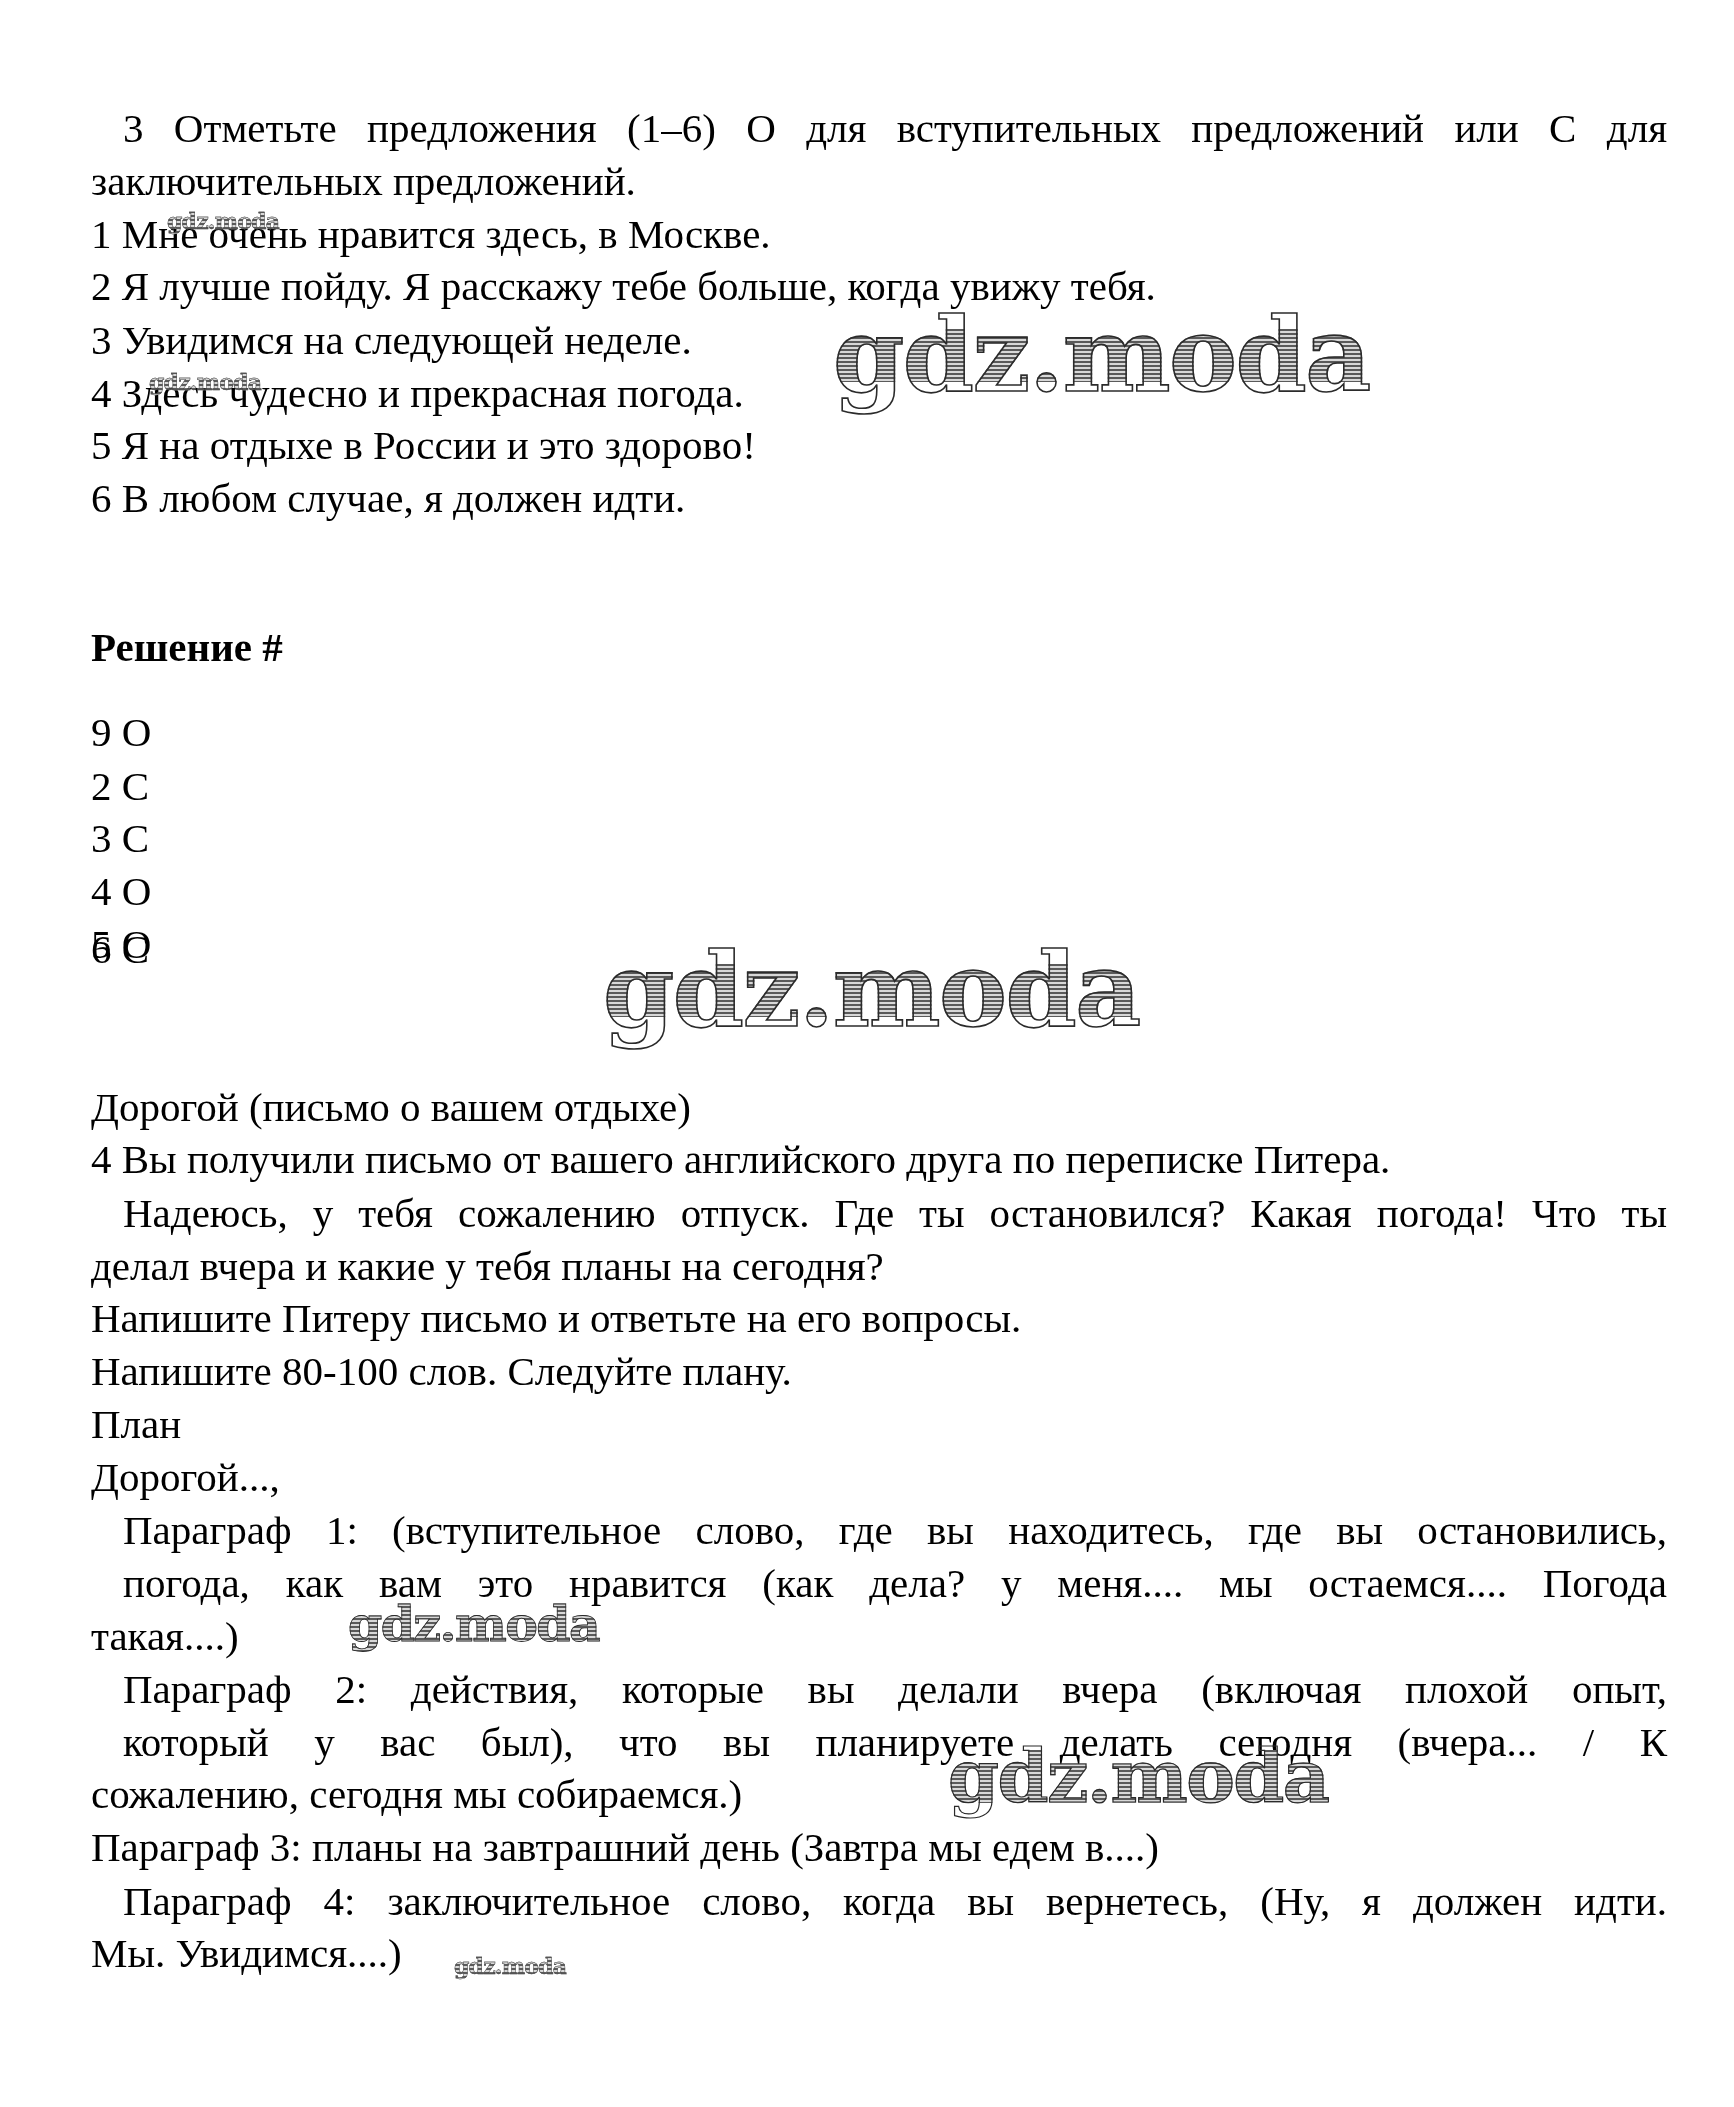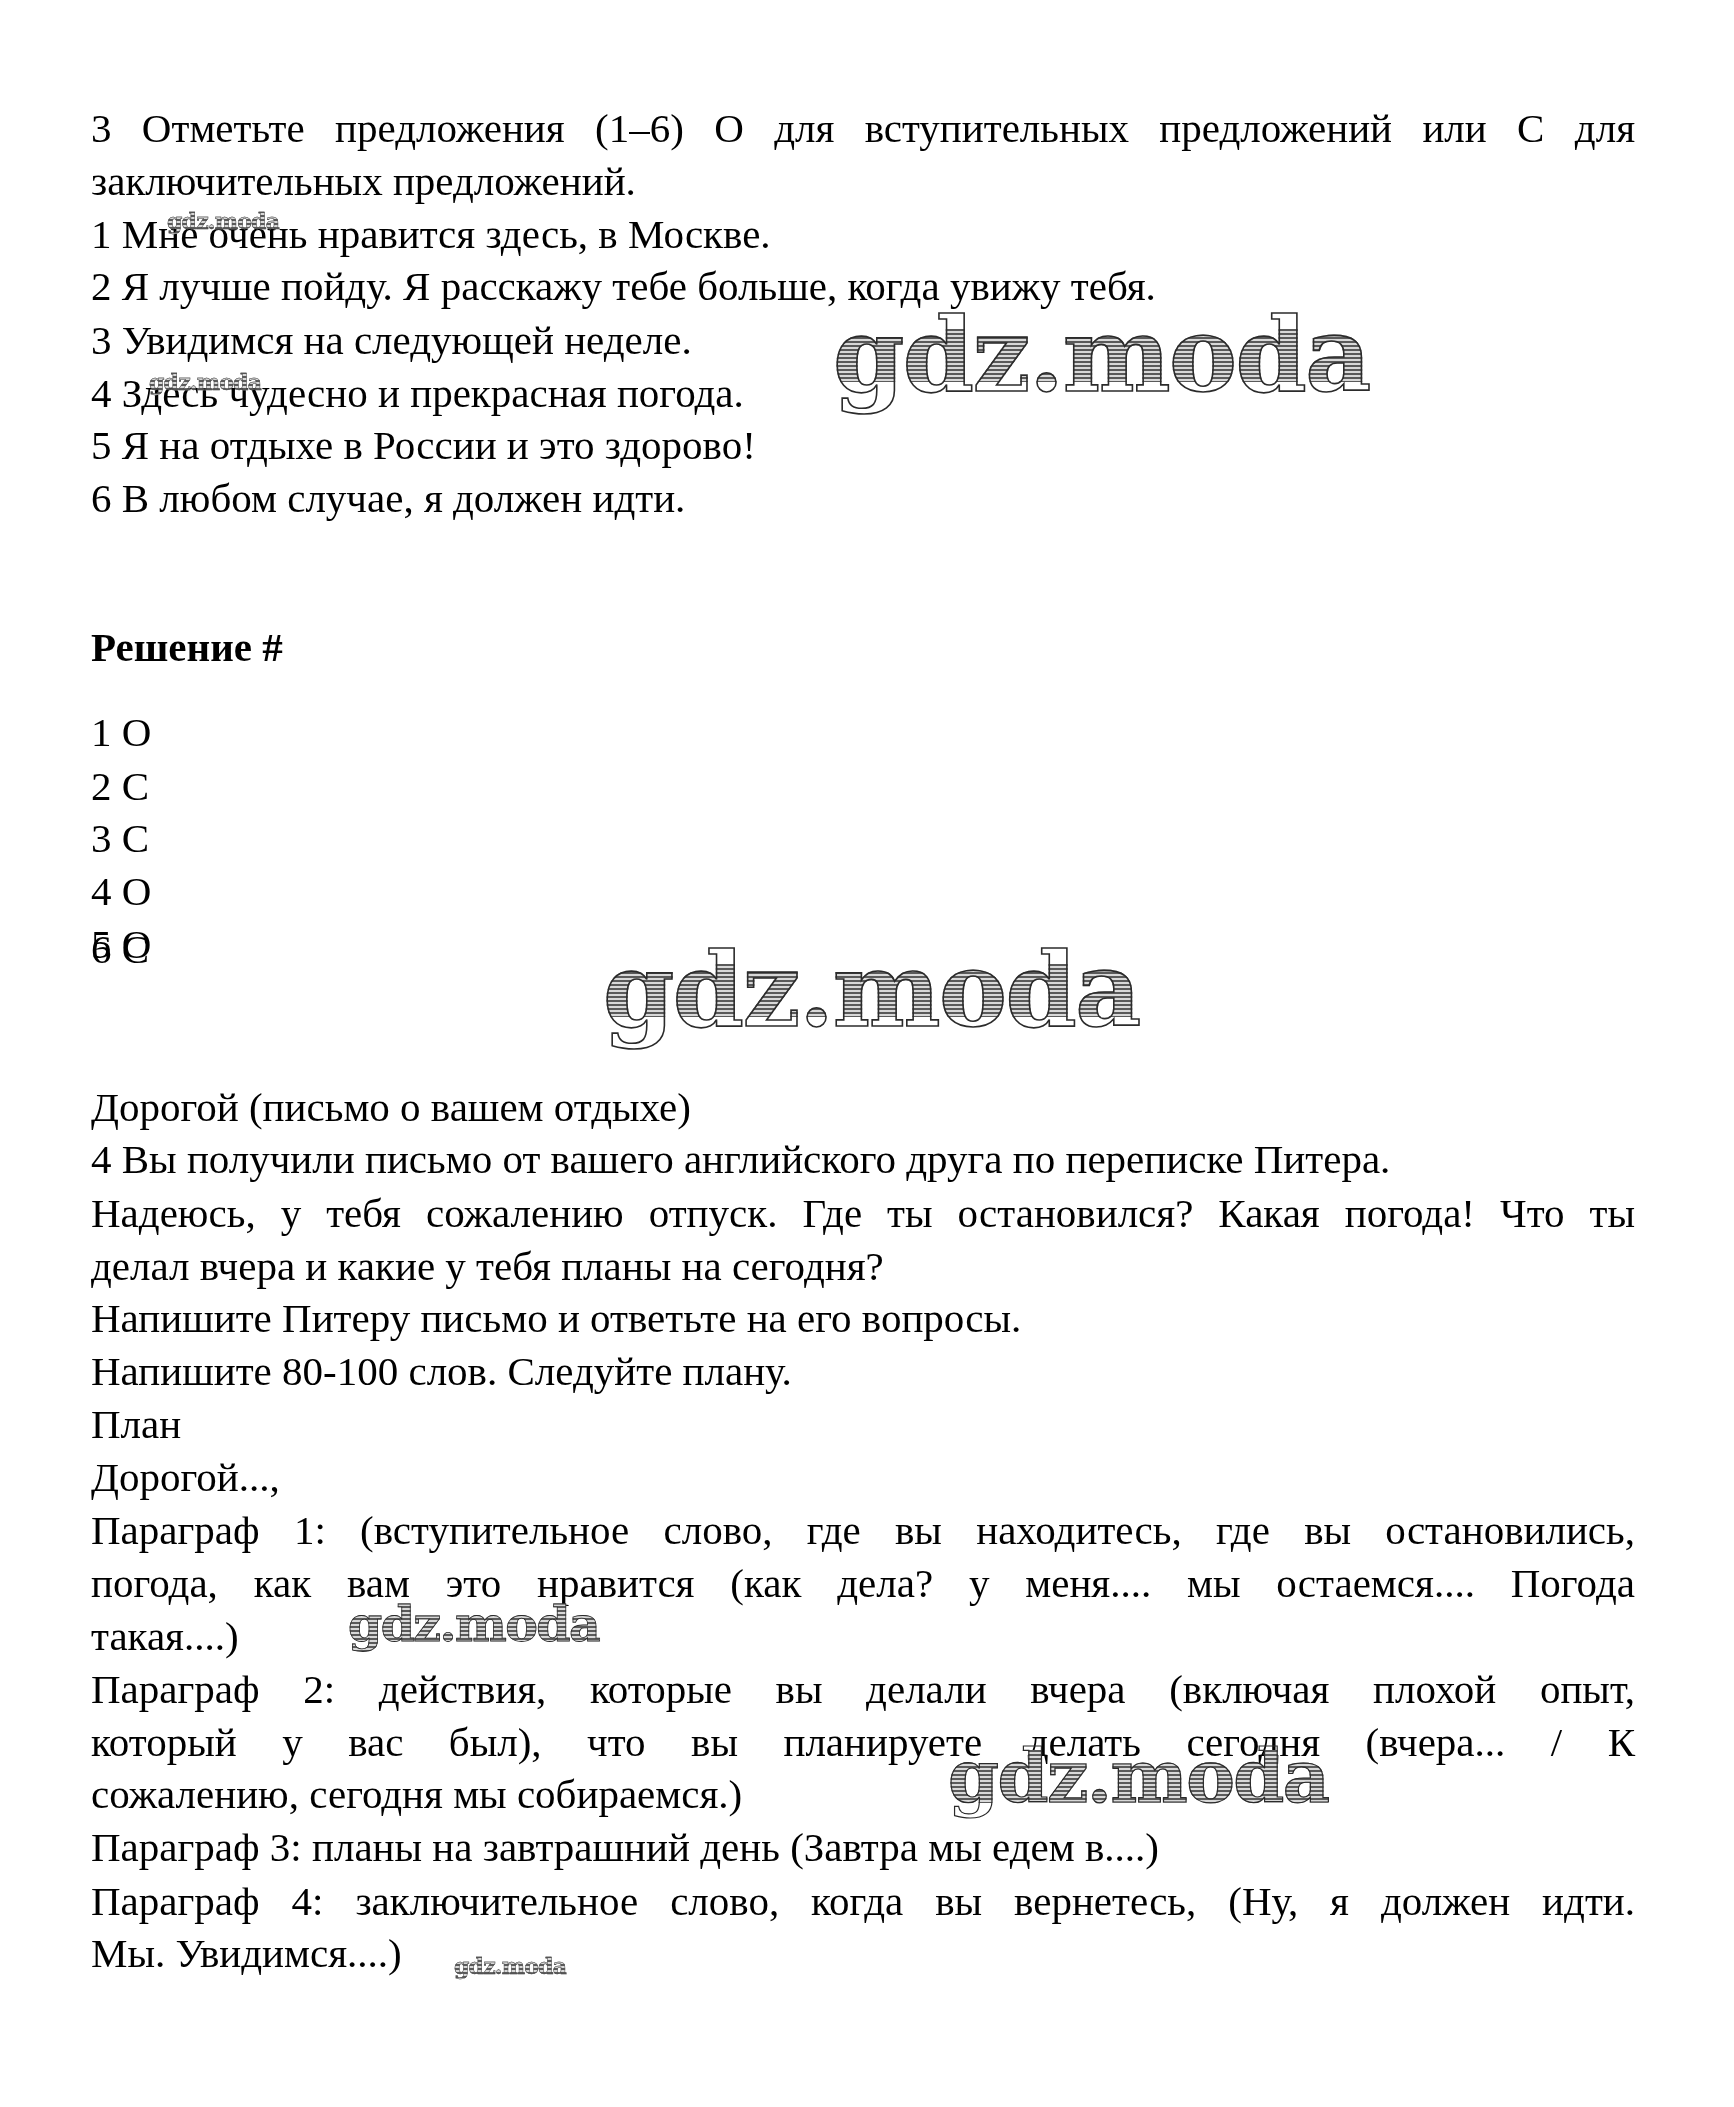--- a/index.html
+++ b/index.html
@@ -3,21 +3,21 @@
 <meta charset="utf-8">
 <style>
   html, body { margin: 0; padding: 0; background: #ffffff; }
   body { width: 1734px; height: 2108px; position: relative; overflow: hidden; }
   .page {
     position: absolute; left: 0; top: 0; width: 1734px; height: 2108px;
     font-family: "Liberation Serif", "DejaVu Serif", serif;
     color: #000; font-size: 41px; line-height: 53px;
   }
   .line { position: absolute; left: 91px; white-space: nowrap; }
-  .justify { width: 1544px; text-align: justify; text-align-last: justify; white-space: normal; }
+  .justify { width: 1544px; text-align: justify; text-align-last: justify; white-space: normal; margin-left: 32px; }
   .bold { font-weight: bold; }
   .wm {
     position: absolute; white-space: nowrap;
     font-family: "DejaVu Serif", "Liberation Serif", serif; font-weight: bold;
     color: #9a9a9a; letter-spacing: -1.6px;
     -webkit-text-stroke: 1.6px #2b2b2b;
     background: repeating-linear-gradient(180deg, #5a5a5a 0 1.6px, #d8d8d8 1.6px 4px);
     -webkit-background-clip: text; background-clip: text;
     -webkit-text-fill-color: transparent;
   }
@@ -34,21 +34,21 @@
   <div class="line justify" style="top:102px">3 Отметьте предложения (1–6) О для вступительных предложений или С для</div>
   <div class="line" style="top:155px">заключительных предложений.</div>
   <div class="line" style="top:208px">1 Мне очень нравится здесь, в Москве.</div>
   <div class="line" style="top:260px">2 Я лучше пойду. Я расскажу тебе больше, когда увижу тебя.</div>
   <div class="line" style="top:314px">3 Увидимся на следующей неделе.</div>
   <div class="line" style="top:367px">4 Здесь чудесно и прекрасная погода.</div>
   <div class="line" style="top:419px">5 Я на отдыхе в России и это здорово!</div>
   <div class="line" style="top:472px">6 В любом случае, я должен идти.</div>
 
   <div class="line bold" style="top:621px">Решение #</div>
-  <div class="line" style="top:706px">1 О</div>
+  <div class="line" style="top:706px">9 О</div>
   <div class="line" style="top:760px">2 С</div>
   <div class="line" style="top:812px">3 С</div>
   <div class="line" style="top:865px">4 О</div>
   <div class="line" style="top:918px">5 О</div>
   <div class="line" style="top:923px">6 С</div>
 
   <div class="line" style="top:1081px">Дорогой (письмо о вашем отдыхе)</div>
   <div class="line" style="top:1133px">4 Вы получили письмо от вашего английского друга по переписке Питера.</div>
   <div class="line justify" style="top:1187px">Надеюсь, у тебя сожалению отпуск. Где ты остановился? Какая погода! Что ты</div>
   <div class="line" style="top:1240px">делал вчера и какие у тебя планы на сегодня?</div>

